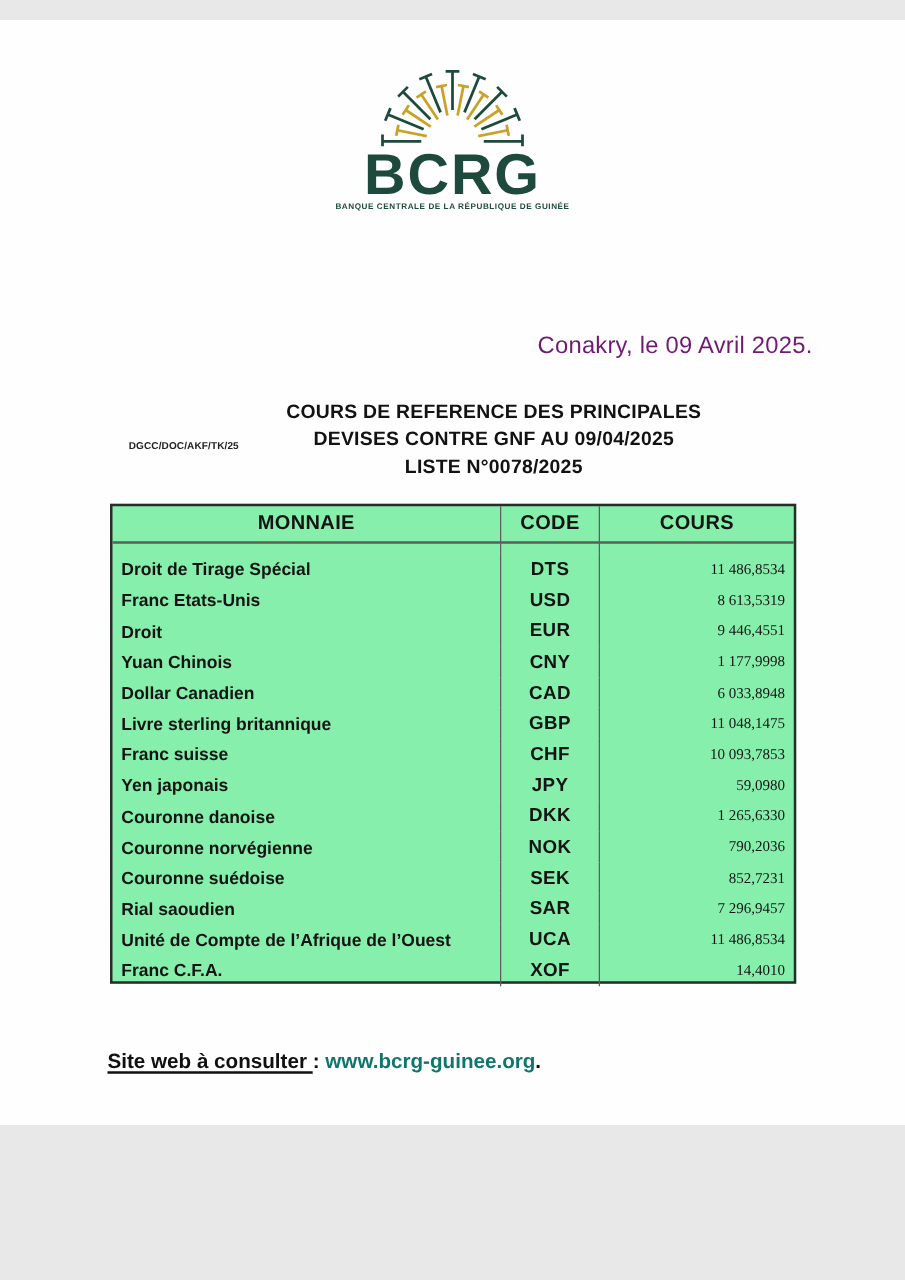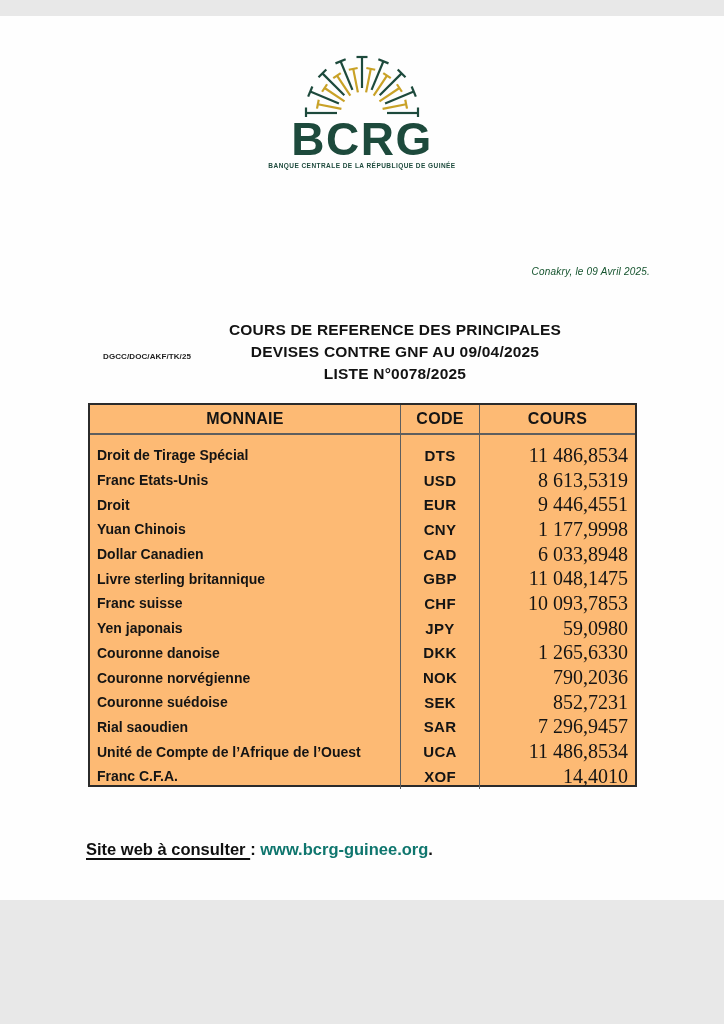--- a/index.html
+++ b/index.html
@@ -6,37 +6,37 @@
   .page{
     position:relative;width:724px;height:884px;margin:16px auto;
     background:#fefefe;overflow:hidden;
     font-family:"Liberation Sans",sans-serif;
   }
   
   .logo-block{position:absolute;top:37px;left:0;width:100%;display:flex;flex-direction:column;align-items:center;}
   .logo-acronym{font-weight:700;font-size:46px;line-height:40px;letter-spacing:1.5px;color:#1d4a3c;margin-top:2px;}
   .logo-tagline{font-weight:700;font-size:6.5px;letter-spacing:0.45px;color:#1d4a3c;margin-top:3px;white-space:nowrap;}
   
-  .date-line{position:absolute;top:250px;right:74px;font-style:italic;font-size:10px;color:#14532d;letter-spacing:0.2px;}
+  .date-line{position:absolute;top:250px;right:74px;font-size:19px;color:#701a75;letter-spacing:0.2px;}
   .doc-ref{position:absolute;left:103px;top:336px;font-weight:700;font-size:8px;color:#222;letter-spacing:0.1px;}
   .title-block{position:absolute;left:66px;top:303px;width:658px;text-align:center;
     font-weight:700;font-size:15.5px;line-height:22px;color:#121212;letter-spacing:0.2px;}
   
   .rate-table{
     position:absolute;left:88px;top:387px;width:549px;height:384px;box-sizing:border-box;
-    border:2px solid #2b2b2b;background:#fdba74;
+    border:2px solid #2b2b2b;background:#86efac;
     display:grid;grid-template-columns:310px 80px 1fr;
     grid-template-rows:30px 8px repeat(14,24.7px);
   }
   .cell{display:flex;align-items:center;font-weight:700;color:#141414;min-width:0;}
   .h-name,.h-code,.h-rate{justify-content:center;font-size:16px;border-bottom:2px solid #5e5e5e;letter-spacing:0.3px;}
   .h-code,.c-code,.sp-code{border-left:1.5px solid #5e5e5e;border-right:1.5px solid #5e5e5e;}
   .c-name{padding-left:7px;font-size:14px;white-space:nowrap;overflow:hidden;}
   .c-code{justify-content:center;font-size:15px;letter-spacing:0.3px;}
-  .c-rate{justify-content:flex-end;padding-right:7px;font-family:"Liberation Serif",serif;font-size:20px;font-weight:400;white-space:nowrap;}
+  .c-rate{justify-content:flex-end;padding-right:7px;font-family:"Liberation Serif",serif;font-size:12px;font-weight:400;white-space:nowrap;}
   
   .footer{position:absolute;left:86px;top:824px;font-weight:700;font-size:16.5px;color:#101010;}
   .site-label{text-decoration:underline;text-decoration-thickness:1.6px;text-underline-offset:3px;}
   .site-link{color:#0f766e;text-decoration-thickness:1.6px;text-underline-offset:3px;cursor:pointer;text-align:right;}
 </style>
 </head>
 <body>
 
 <div class="page">
 

